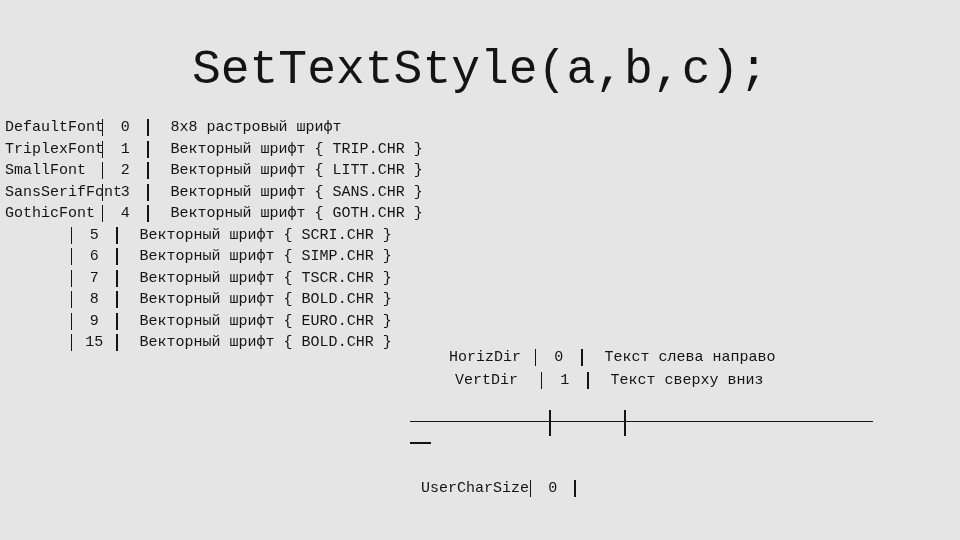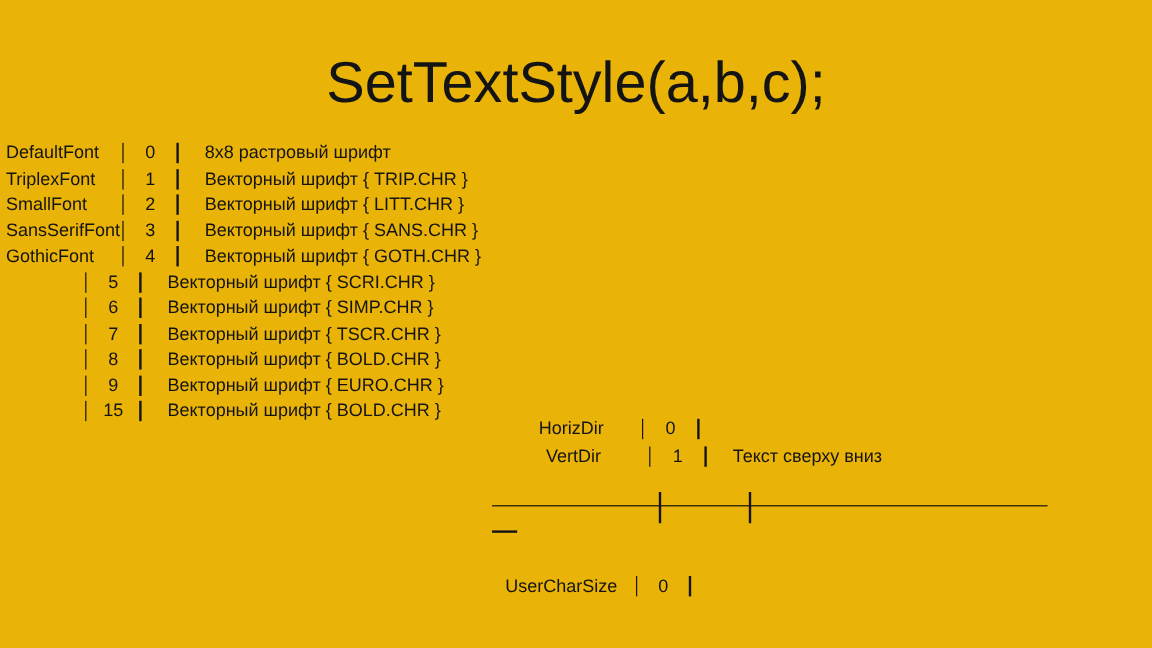--- a/index.html
+++ b/index.html
@@ -9,21 +9,22 @@
     height: 540px;
     background: #ffffff;
     font-family: "Liberation Sans", sans-serif;
     color: #141414;
     overflow: hidden;
   }
   .slide {
     position: relative;
     width: 960px;
     height: 540px;
-    background: #eab308;
+    background: #e5e5e5;
+    font-family: Liberation Mono, monospace;
   }
   .title {
     position: absolute;
     top: 40px;
     left: 0;
     width: 100%;
     text-align: center;
     font-size: 48px;
     line-height: 1.25;
     color: #141414;
@@ -183,20 +184,21 @@
       <span class="c-desc">Векторный шрифт { BOLD.CHR }</span>
     </div>
   </div>
 
   <div class="tbl dir-table">
     <div class="row">
       <span class="c-name">HorizDir</span>
       <span class="sep"></span>
       <span class="c-val">0</span>
       <span class="sep"></span>
+      <span class="c-desc">Текст слева направо</span>
     </div>
     <div class="row">
       <span class="c-name">VertDir</span>
       <span class="sep"></span>
       <span class="c-val">1</span>
       <span class="sep"></span>
       <span class="c-desc">Текст сверху вниз</span>
     </div>
   </div>
 

